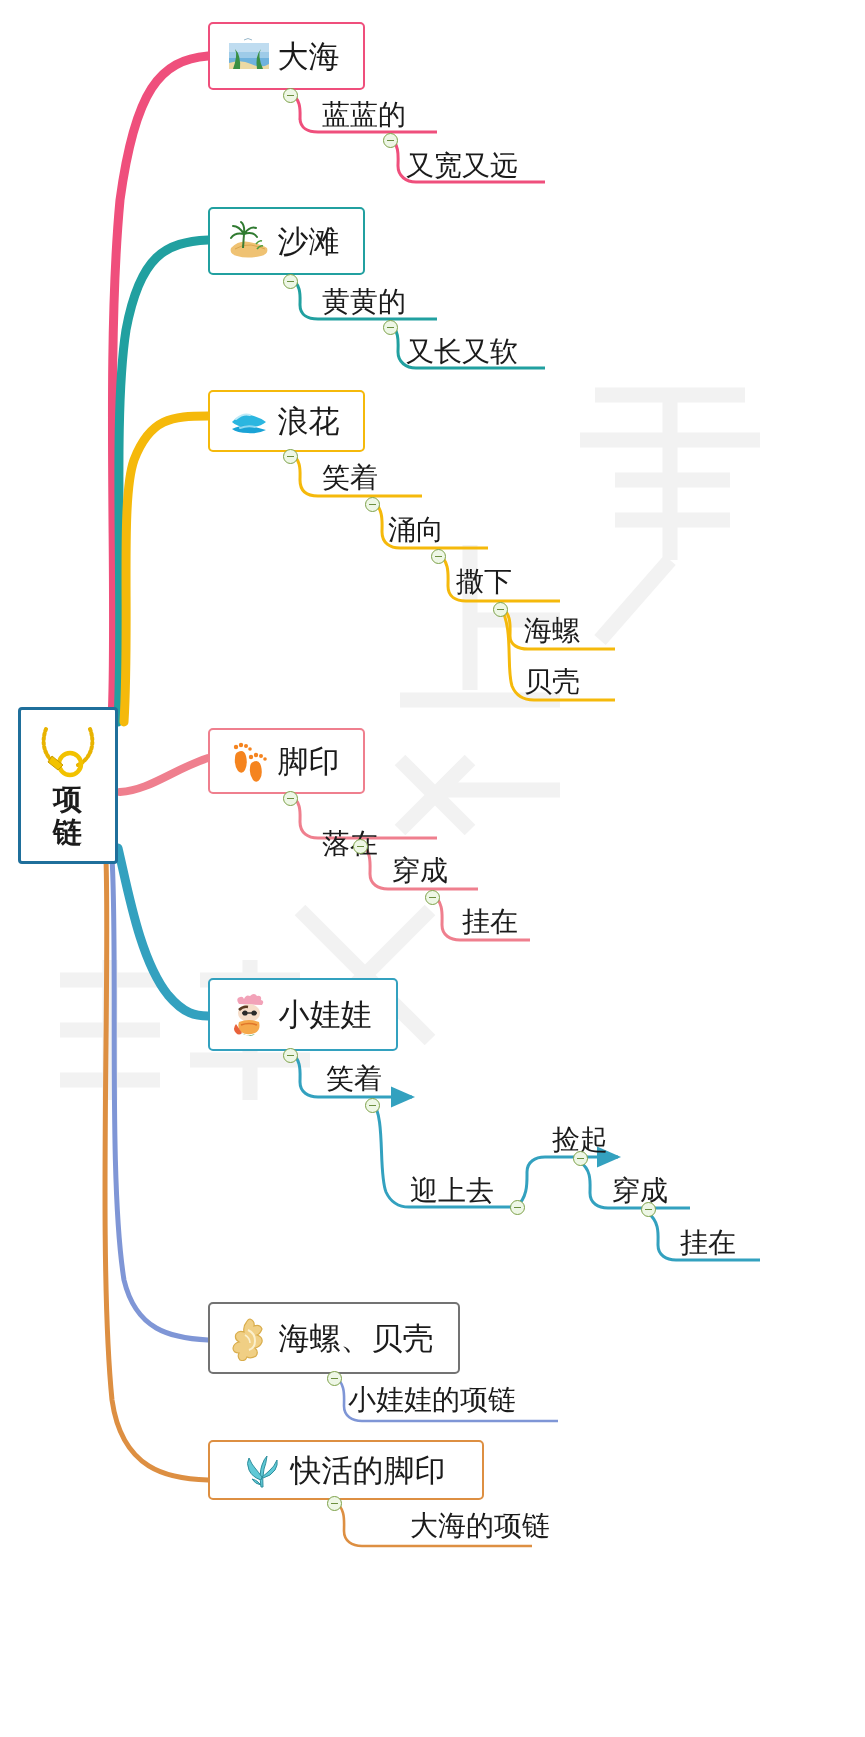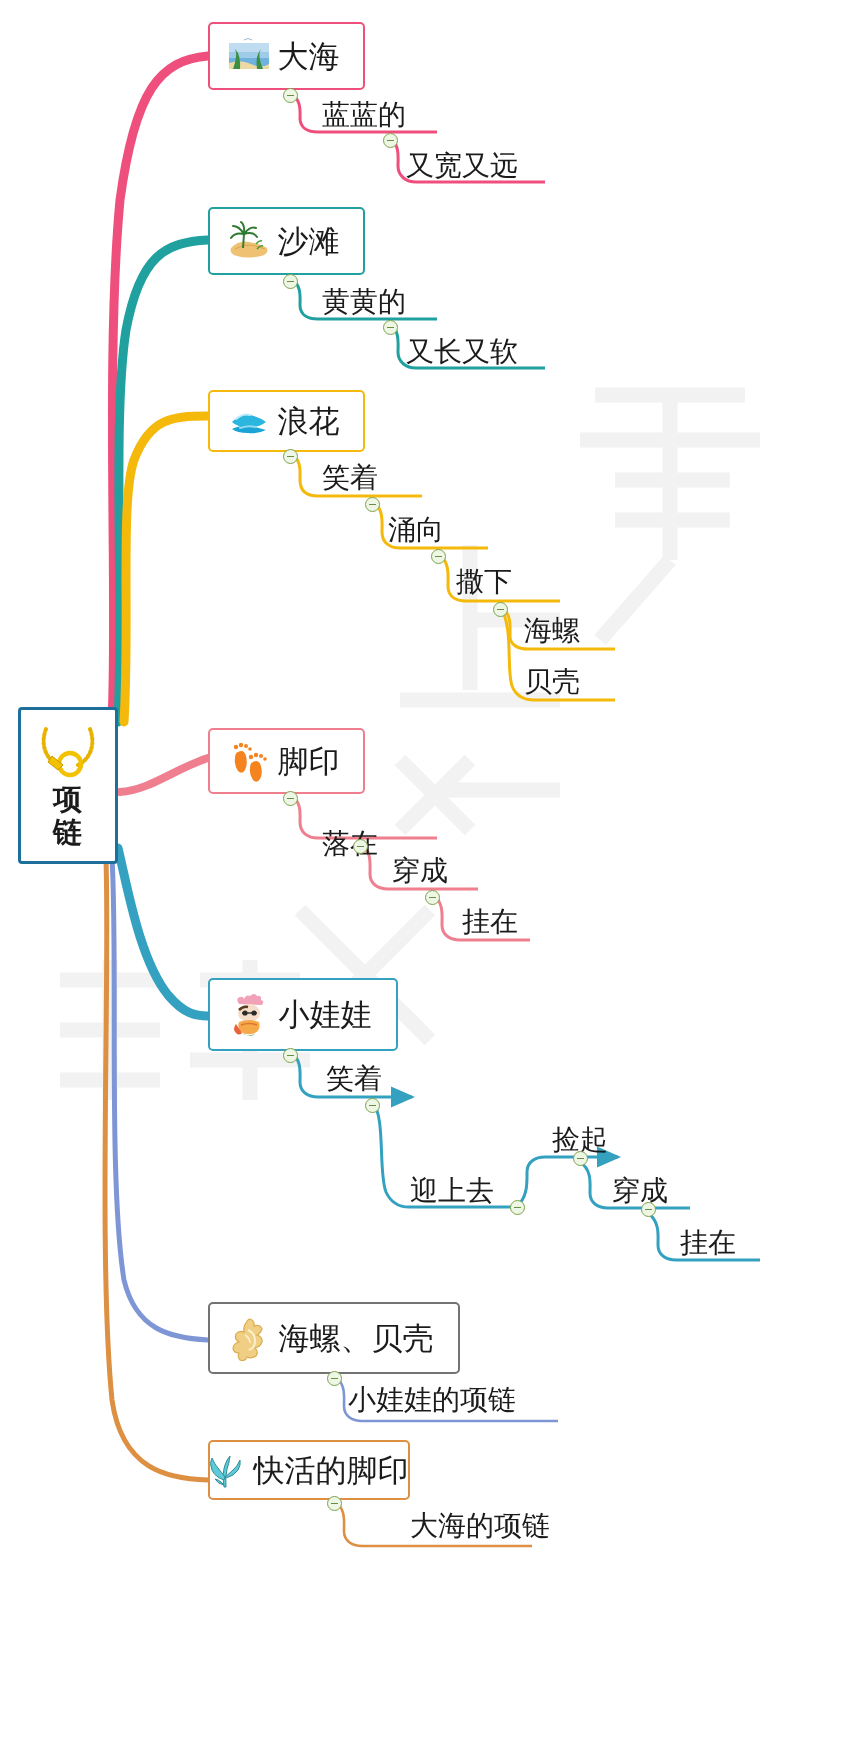--- a/index.html
+++ b/index.html
@@ -283,21 +283,21 @@
       <path d="M23 4 q5 2 4 7 q6 -2 8 3 q-2 5 -5 6 q6 2 5 7 q-2 5 -7 6 q4 4 1 8 q-5 3 -9 1 q-2 5 -7 3 q-3 -3 -1 -7 q-6 0 -6 -5 q1 -5 6 -6 q-5 -3 -3 -8 q3 -4 8 -2 q-1 -6 2 -9 q2 -4 4 -4z" fill="#f0cf84" stroke="#d9ad4c" stroke-width="1.2"></path>
       <path d="M21 15 q7 3 7 11 q0 7 -6 9" fill="none" stroke="#fbf0cd" stroke-width="2"></path>
       <path d="M18 20 q5 3 5 8" fill="none" stroke="#fbf0cd" stroke-width="1.6"></path>
     </svg>
     <div class="txt">海螺、贝壳</div>
   </div>
   <div class="handle" style="left:327px;top:1371px;"></div>
 
   <div class="leaf" style="left:348px;top:1386px;">小娃娃的项链</div>
 
-  <div class="node" style="left:208px;top:1440px;width:202px;height:60px;border:2px solid #dd8f42;">
+  <div class="node" style="left:208px;top:1440px;width:276px;height:60px;border:2px solid #dd8f42;">
     <svg class="ico" viewBox="0 0 46 46">
       <path d="M22 40 q-2 -14 1 -22 q2 -6 5 -9 q-1 8 -3 13 q-2 9 -1 18z" fill="#5fc9d6" stroke="#2f8e9c" stroke-width="1"></path>
       <path d="M22 33 q-9 -3 -12 -10 q-3 -7 0 -12 q3 7 6 10 q4 5 7 9z" fill="#5fc9d6" stroke="#2f8e9c" stroke-width="1"></path>
       <path d="M24 31 q8 -2 12 -8 q3 -5 2 -10 q-3 7 -7 10 q-4 4 -8 7z" fill="#5fc9d6" stroke="#2f8e9c" stroke-width="1"></path>
       <path d="M22 38 q-6 -1 -9 -6 q4 1 6 3z" fill="#5fc9d6" stroke="#2f8e9c" stroke-width="1"></path>
     </svg>
     <div class="txt">快活的脚印</div>
   </div>
   <div class="handle" style="left:327px;top:1496px;"></div>
 

